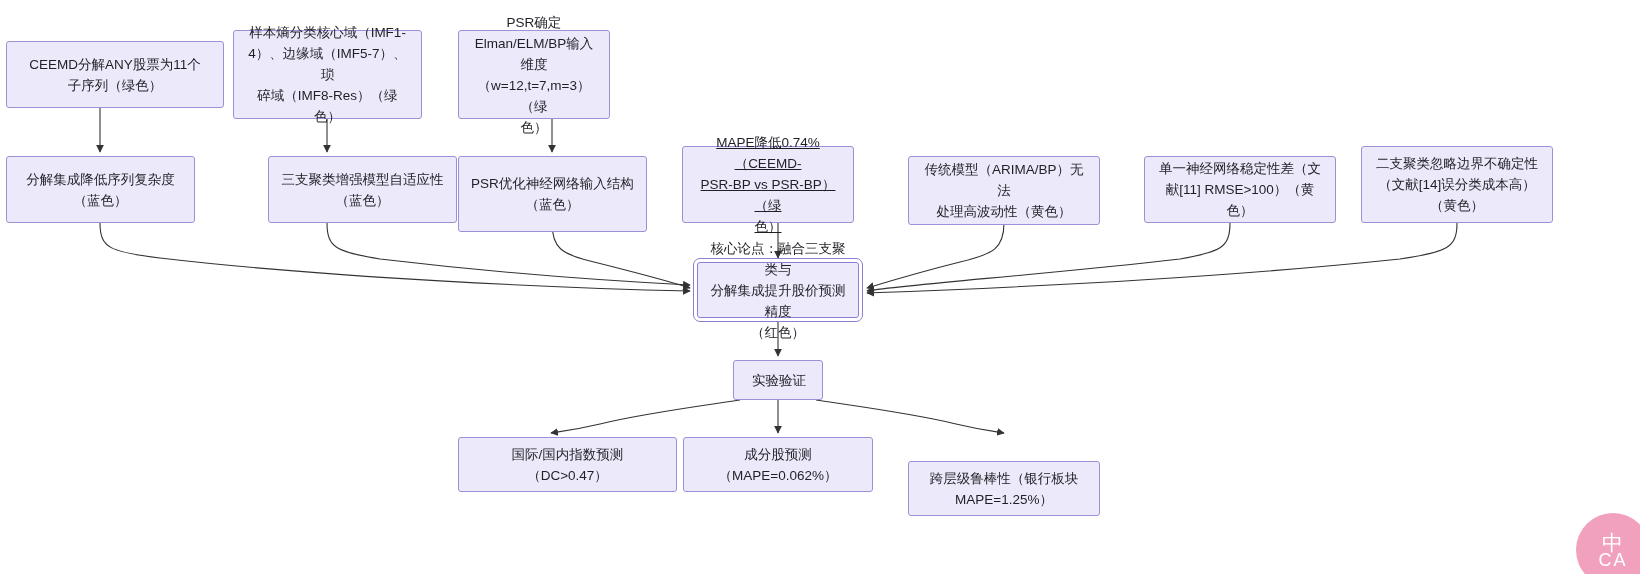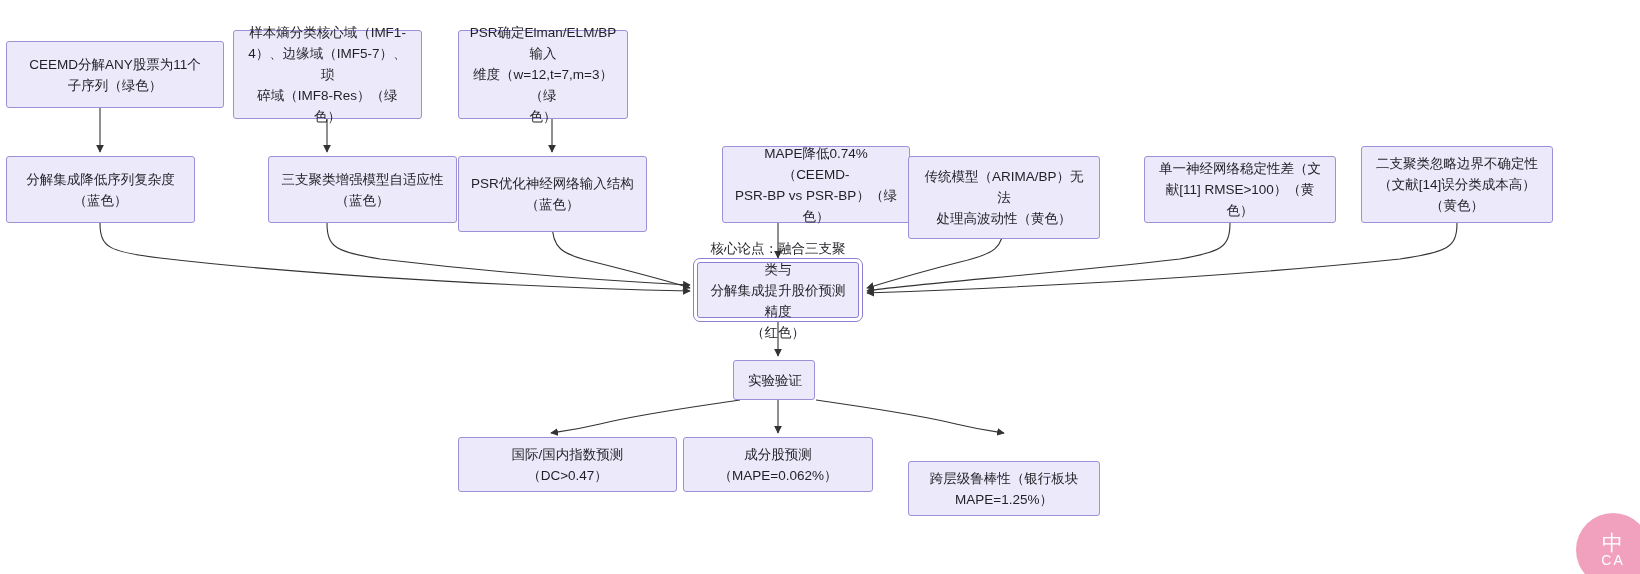--- a/index.html
+++ b/index.html
@@ -61,21 +61,21 @@
     flex-direction: column;
     align-items: center;
     justify-content: center;
     color: #ffffff;
     font-size: 21px;
     line-height: 21px;
     letter-spacing: 1px;
     opacity: 0.92;
   }
   .watermark .wm-sub {
-    font-size: 14px;
+    font-size: 18px;
     line-height: 15px;
     letter-spacing: 2px;
   }
 </style>
 </head>
 <body>
 
 <div id="canvas">
 
   <svg id="edges" viewBox="0 0 1640 574" xmlns="http://www.w3.org/2000/svg">
@@ -112,48 +112,48 @@
     <span class="label">CEEMD分解ANY股票为11个
 子序列（绿色）</span>
   </div>
 
   <div class="node" style="left:233px; top:30px; width:189px; height:89px;">
     <span class="label">样本熵分类核心域（IMF1-
 4）、边缘域（IMF5-7）、琐
 碎域（IMF8-Res）（绿色）</span>
   </div>
 
-  <div class="node" style="left:458px; top:30px; width:170px; height:89px;">
+  <div class="node" style="left:458px; top:30px; width:152px; height:89px;">
     <span class="label">PSR确定Elman/ELM/BP输入
 维度（w=12,t=7,m=3）（绿
 色）</span>
   </div>
 
   <div class="node" style="left:6px; top:156px; width:189px; height:67px;">
     <span class="label">分解集成降低序列复杂度
 （蓝色）</span>
   </div>
 
   <div class="node" style="left:233px; top:156px; width:189px; height:67px;margin-left:35px;">
     <span class="label">三支聚类增强模型自适应性
 （蓝色）</span>
   </div>
 
   <div class="node" style="left:458px; top:156px; width:189px; height:76px;align-items:center;">
     <span class="label">PSR优化神经网络输入结构
 （蓝色）</span>
   </div>
 
-  <div class="node" style="left:722px; top:146px; width:188px; height:77px;">
+  <div class="node" style="left:682px; top:146px; width:172px; height:77px;text-decoration:underline;">
     <span class="label">MAPE降低0.74%（CEEMD-
 PSR-BP vs PSR-BP）（绿
 色）</span>
   </div>
 
-  <div class="node" style="left:908px; top:156px; width:192px; height:83px;">
+  <div class="node" style="left:908px; top:156px; width:192px; height:69px;">
     <span class="label">传统模型（ARIMA/BP）无法
 处理高波动性（黄色）</span>
   </div>
 
   <div class="node" style="left:1144px; top:156px; width:192px; height:67px;">
     <span class="label">单一神经网络稳定性差（文
 献[11] RMSE&gt;100）（黄色）</span>
   </div>
 
   <div class="node" style="left:1361px; top:146px; width:192px; height:77px;">
@@ -161,21 +161,21 @@
 （文献[14]误分类成本高）
 （黄色）</span>
   </div>
 
   <div class="node core" style="left:697px; top:262px; width:162px; height:56px;justify-content:flex-end;">
     <span class="label">核心论点：融合三支聚类与
 分解集成提升股价预测精度
 （红色）</span>
   </div>
 
-  <div class="node" style="left:733px; top:360px; width:82px; height:40px;padding-left:12px;">
+  <div class="node" style="left:733px; top:360px; width:90px; height:40px;padding-left:12px;">
     <span class="label">实验验证</span>
   </div>
 
   <div class="node" style="left:458px; top:437px; width:219px; height:55px;">
     <span class="label">国际/国内指数预测
 （DC&gt;0.47）</span>
   </div>
 
   <div class="node" style="left:683px; top:437px; width:190px; height:55px;">
     <span class="label">成分股预测

